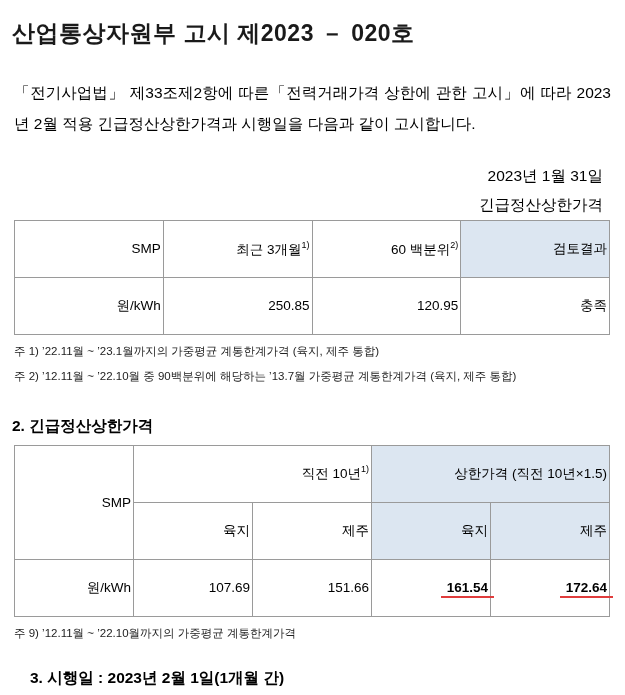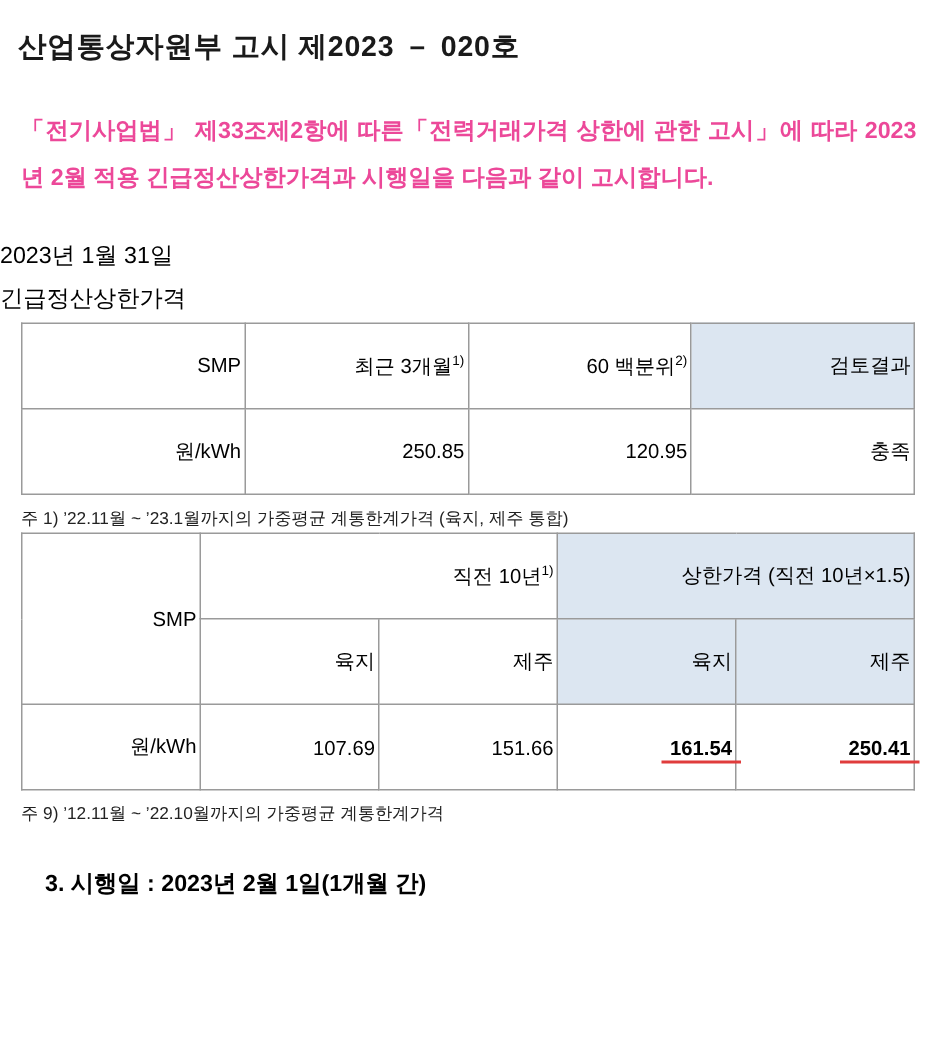--- a/index.html
+++ b/index.html
@@ -15,37 +15,37 @@
     overflow: hidden;
   }
   .page {
     position: relative;
     width: 625px;
     height: 695px;
     padding: 0;
     box-sizing: border-box;
   }
   .doc-title {
-    font-size: 19px;
+    font-size: 23px;
     font-weight: bold;
     letter-spacing: 0.5px;
     margin: 18px 0 0 12px;
     color: #1a1a1a;
   }
   .body-par {
     margin: 28px 14px 0 14px;
     font-size: 15.5px;
     line-height: 2.0;
     text-align: justify;
-    color: #ec4899;
-    font-weight: bold;
+    color: #000000;
   }
   .sign-block {
     margin-top: 22px;
     margin-right: 22px;
+    text-align: right;
     font-size: 15.5px;
     line-height: 1.9;
   }
   .section-head {
     margin: 30px 0 8px 12px;
     font-size: 15.5px;
     font-weight: bold;
   }
   table.t {
     border-collapse: collapse;
@@ -129,41 +129,43 @@
     <tr>
       <td>원/kWh</td>
       <td class="bold">250.85</td>
       <td class="bold">120.95</td>
       <td class="bold">충족</td>
     </tr>
   </tbody>
     </table>
 
   <div class="note">주 1) ’22.11월 ~ ’23.1월까지의 가중평균 계통한계가격 (육지, 제주 통합)</div>
+  <div class="note">주 2) ’12.11월 ~ ’22.10월 중 90백분위에 해당하는 ’13.7월 가중평균 계통한계가격 (육지, 제주 통합)</div>
 
+  <div class="section-head">2. 긴급정산상한가격</div>
 
   <table class="t">
     <tbody>
         <tr>
       <td rowspan="2">SMP</td>
       <td colspan="2"><span>직전 10년</span><span class="sup">1)</span></td>
       <td colspan="2" class="shade"><span>상한가격 (직전 10년×1.5)</span></td>
     </tr>
     <tr class="t2-sub">
       <td>육지</td>
       <td>제주</td>
       <td class="shade">육지</td>
       <td class="shade">제주</td>
     </tr>
     <tr>
       <td>원/kWh</td>
       <td class="bold">107.69</td>
       <td class="bold">151.66</td>
       <td><span class="underline-red">161.54</span></td>
-      <td><span class="underline-red">250.41</span></td>
+      <td><span class="underline-red">172.64</span></td>
     </tr>
   </tbody>
     </table>
 
   <div class="note">주 9) ’12.11월 ~ ’22.10월까지의 가중평균 계통한계가격</div>
 
   <div class="final-line">3. 시행일 : 2023년 2월 1일(1개월 간)</div>
 
 </div>
 

